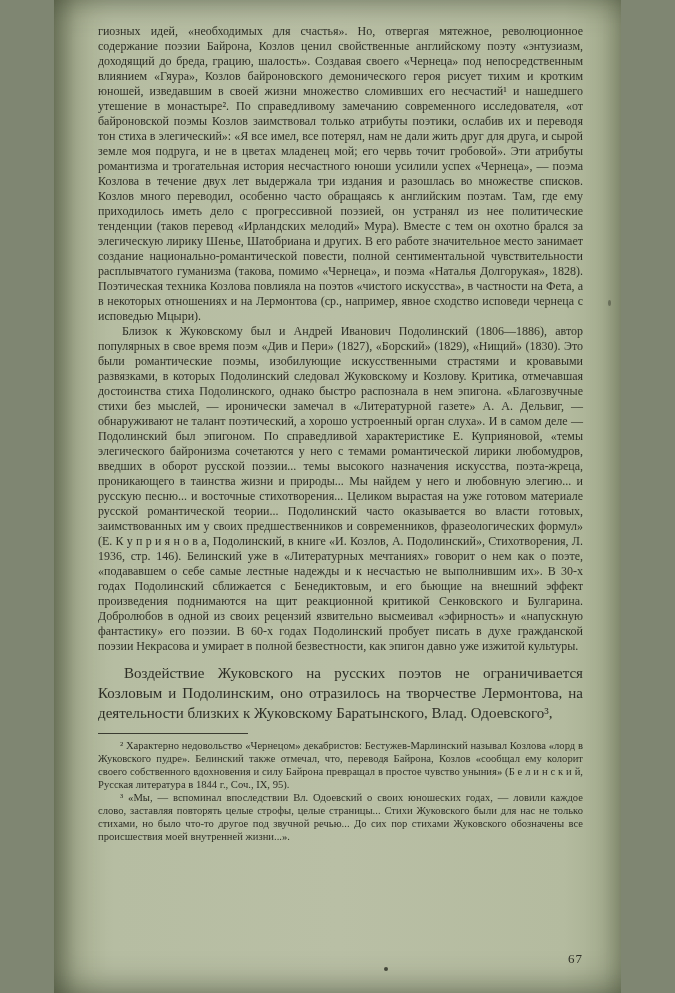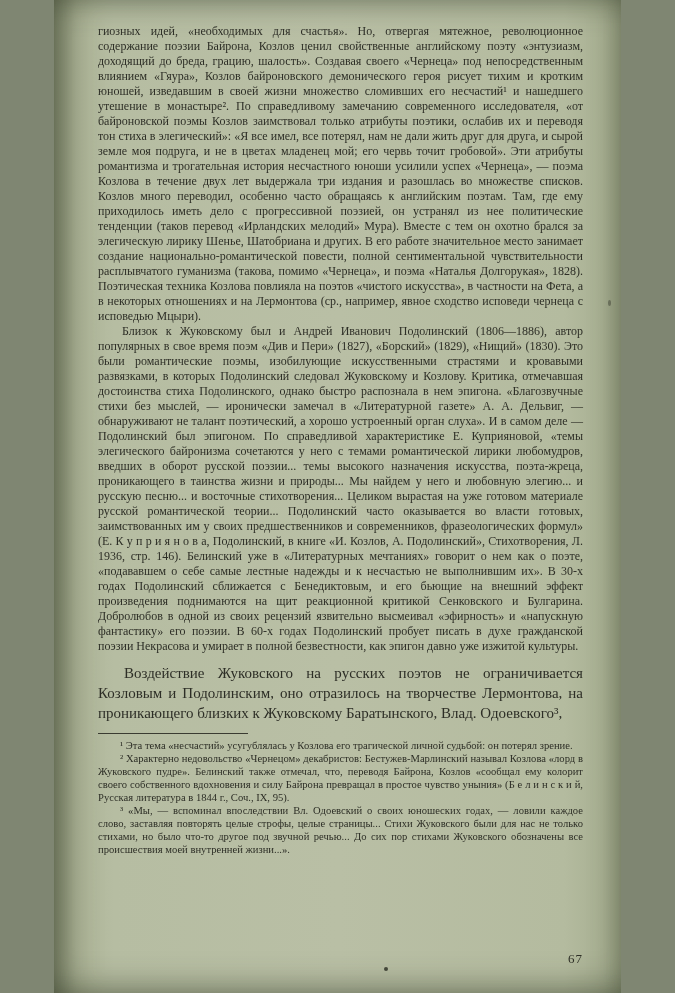--- a/index.html
+++ b/index.html
@@ -71,23 +71,22 @@
   .speck.s1 { left: 330px; bottom: 22px; }
   .speck.s2 { right: 10px; top: 300px; width: 3px; height: 6px; opacity: .5; }
 </style>
 </head>
 <body>
 
 <div class="page">
   <div class="text-block">
     <p class="small no-indent">гиозных идей, «необходимых для счастья». Но, отвергая мятежное, революционное содержание поэзии Байрона, Козлов ценил свойственные английскому поэту «энтузиазм, доходящий до бреда, грацию, шалость». Создавая своего «Чернеца» под непосредственным влиянием «Гяура», Козлов байроновского демонического героя рисует тихим и кротким юношей, изведавшим в своей жизни множество сломивших его несчастий¹ и нашедшего утешение в монастыре². По справедливому замечанию современного исследователя, «от байроновской поэмы Козлов заимствовал только атрибуты поэтики, ослабив их и переводя тон стиха в элегический»: «Я все имел, все потерял, нам не дали жить друг для друга, и сырой земле моя подруга, и не в цветах младенец мой; его червь точит гробовой». Эти атрибуты романтизма и трогательная история несчастного юноши усилили успех «Чернеца», — поэма Козлова в течение двух лет выдержала три издания и разошлась во множестве списков. Козлов много переводил, особенно часто обращаясь к английским поэтам. Там, где ему приходилось иметь дело с прогрессивной поэзией, он устранял из нее политические тенденции (таков перевод «Ирландских мелодий» Мура). Вместе с тем он охотно брался за элегическую лирику Шенье, Шатобриана и других. В его работе значительное место занимает создание национально-романтической повести, полной сентиментальной чувствительности расплывчатого гуманизма (такова, помимо «Чернеца», и поэма «Наталья Долгорукая», 1828). Поэтическая техника Козлова повлияла на поэтов «чистого искусства», в частности на Фета, а в некоторых отношениях и на Лермонтова (ср., например, явное сходство исповеди чернеца с исповедью Мцыри).</p>
     <p class="small indent">Близок к Жуковскому был и Андрей Иванович Подолинский (1806—1886), автор популярных в свое время поэм «Див и Пери» (1827), «Борский» (1829), «Нищий» (1830). Это были романтические поэмы, изобилующие искусственными страстями и кровавыми развязками, в которых Подолинский следовал Жуковскому и Козлову. Критика, отмечавшая достоинства стиха Подолинского, однако быстро распознала в нем эпигона. «Благозвучные стихи без мыслей, — иронически замечал в «Литературной газете» А. А. Дельвиг, — обнаруживают не талант поэтический, а хорошо устроенный орган слуха». И в самом деле — Подолинский был эпигоном. По справедливой характеристике Е. Куприяновой, «темы элегического байронизма сочетаются у него с темами романтической лирики любомудров, введших в оборот русской поэзии... темы высокого назначения искусства, поэта-жреца, проникающего в таинства жизни и природы... Мы найдем у него и любовную элегию... и русскую песню... и восточные стихотворения... Целиком вырастая на уже готовом материале русской романтической теории... Подолинский часто оказывается во власти готовых, заимствованных им у своих предшественников и современников, фразеологических формул» (Е. К у п р и я н о в а, Подолинский, в книге «И. Козлов, А. Подолинский», Стихотворения, Л. 1936, стр. 146). Белинский уже в «Литературных мечтаниях» говорит о нем как о поэте, «подававшем о себе самые лестные надежды и к несчастью не выполнившим их». В 30-х годах Подолинский сближается с Бенедиктовым, и его бьющие на внешний эффект произведения поднимаются на щит реакционной критикой Сенковского и Булгарина. Добролюбов в одной из своих рецензий язвительно высмеивал «эфирность» и «напускную фантастику» его поэзии. В 60-х годах Подолинский пробует писать в духе гражданской поэзии Некрасова и умирает в полной безвестности, как эпигон давно уже изжитой культуры.</p>
-    <p class="large">Воздействие Жуковского на русских поэтов не ограничивается Козловым и Подолинским, оно отразилось на творчестве Лермонтова, на проникающего близких к Жуковскому Баратынского, Влад. Одоевского³,</p>
+    <p class="large">Воздействие Жуковского на русских поэтов не ограничивается Козловым и Подолинским, оно отразилось на творчестве Лермонтова, на деятельности близких к Жуковскому Баратынского, Влад. Одоевского³,</p>
     <div class="footnote-rule"></div>
-    <p class="footnote">¹ Эта тема «несчастий» усугублялась у Козлова его трагической личной судьбой: он потерял зрение.</p>
     <p class="footnote">² Характерно недовольство «Чернецом» декабристов: Бестужев-Марлинский называл Козлова «лорд в Жуковского пудре». Белинский также отмечал, что, переводя Байрона, Козлов «сообщал ему колорит своего собственного вдохновения и силу Байрона превращал в простое чувство уныния» (Б е л и н с к и й, Русская литература в 1844 г., Соч., IX, 95).</p>
     <p class="footnote">³ «Мы, — вспоминал впоследствии Вл. Одоевский о своих юношеских годах, — ловили каждое слово, заставляя повторять целые строфы, целые страницы... Стихи Жуковского были для нас не только стихами, но было что-то другое под звучной речью... До сих пор стихами Жуковского обозначены все происшествия моей внутренней жизни...».</p>
   </div>
 
   <div class="page-number">67</div>
 
   <div class="speck s1"></div>
   <div class="speck s2"></div>
 </div>
 

